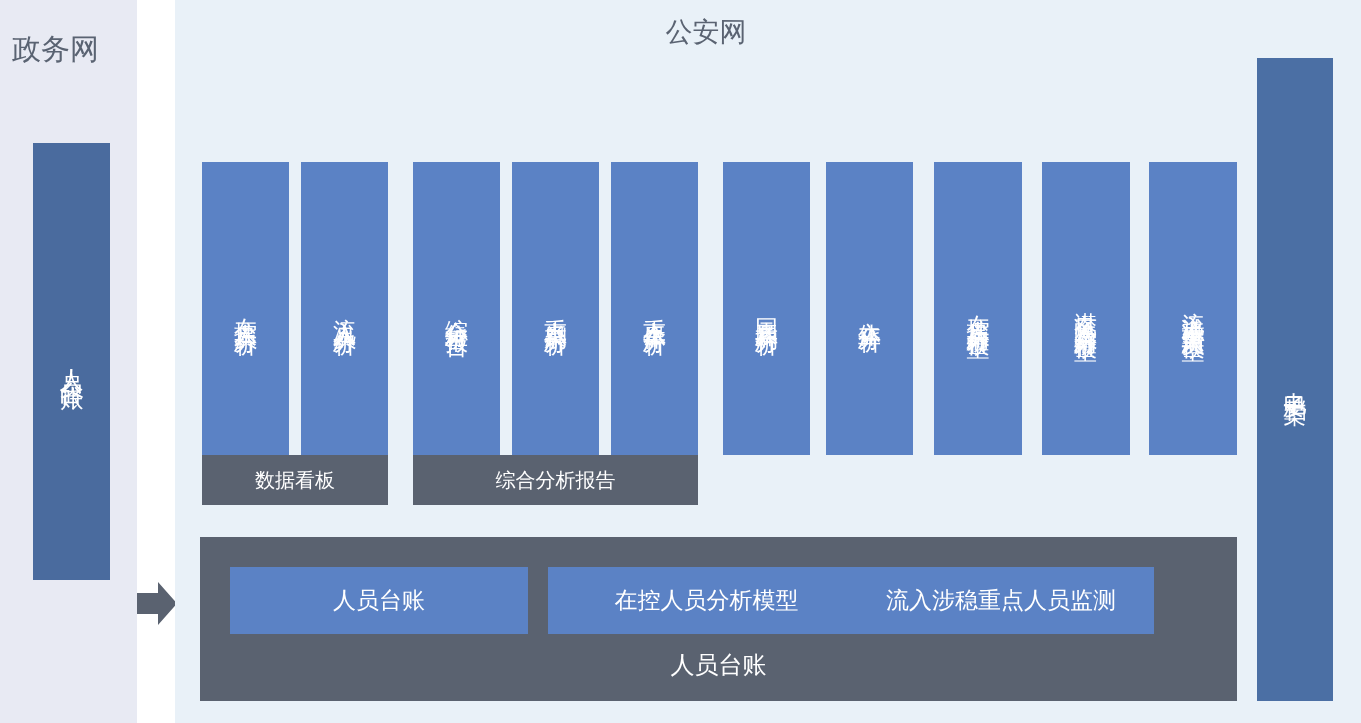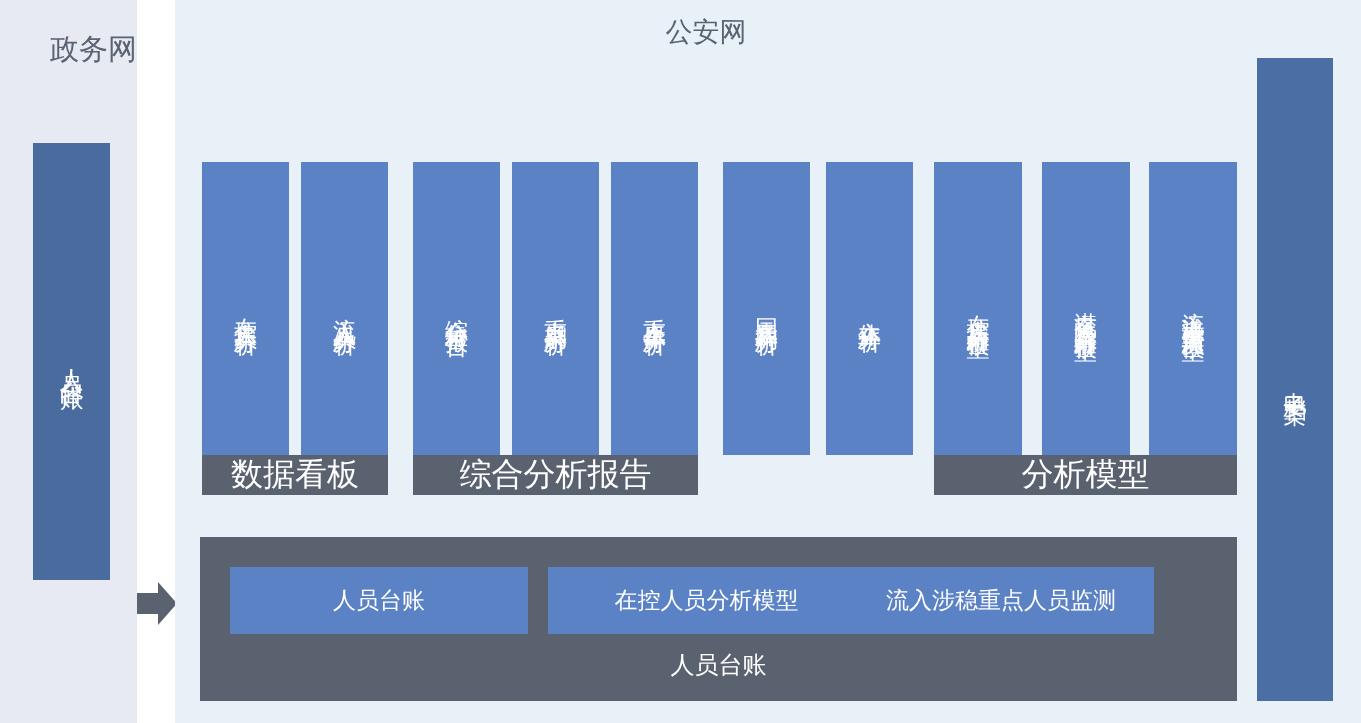--- a/index.html
+++ b/index.html
@@ -22,22 +22,22 @@
     overflow: hidden;
   }
   .stage { position: relative; width: 1361px; height: 723px; }
 
   
   .left-panel {
     position: absolute; left: 0; top: 0; width: 137px; height: 723px;
     background: var(--bg_left_panel);
   }
   .left-title {
-    position: absolute; left: 0; top: 30px; width: 100%;
-    text-align: right; font-size: 29px; color: var(--title_text);
+    position: absolute; left: 12px; top: 30px; width: 100%;
+    text-align: left; font-size: 29px; color: var(--title_text);
   }
   .left-bar {
     position: absolute; left: 33px; top: 143px; width: 77px; height: 437px;
     background: var(--side_bar_left);
   }
 
   
   .arrow {
     position: absolute; left: 137px; top: 582px; width: 40px; height: 43px;
   }
@@ -75,23 +75,23 @@
   .group.g4 .bars .v-bar { width: 88px; }
   .left-bar, .right-bar { background: var(--side_bar_left); }
   .right-bar { background: var(--side_bar_right); }
   .v-text {
     writing-mode: vertical-rl; text-orientation: upright;
     color: var(--white_text); font-size: 23px; letter-spacing: 3px;
     line-height: 1;
   }
   .left-bar .v-text { font-size: 24px; letter-spacing: 6px; }
   .group-footer {
-    height: 40px; background: var(--dark_slate);
-    display: flex; align-items: center; justify-content: center;
-    color: var(--white_text); font-size: 32px;
+    height: 50px; background: var(--dark_slate);
+    display: flex; align-items: center; justify-content: center;
+    color: var(--white_text); font-size: 20px;
   }
 
   
   .bottom-panel {
     position: absolute; left: 25px; top: 537px; width: 1037px; height: 164px;
     background: var(--dark_slate);
   }
   .panel-btn {
     position: absolute; top: 30px; height: 67px;
     background: var(--bar_blue);
@@ -175,21 +175,20 @@
         <div class="v-bar">
           <span class="v-text">在控人员分析模型</span>
         </div>
         <div class="v-bar">
           <span class="v-text">潜在风险人员分析模型</span>
         </div>
         <div class="v-bar">
           <span class="v-text">流入涉稳重点人员模型</span>
         </div>
       </div>
-      <div class="group-footer">分析模型</div>
     </div>
 
     <div class="bottom-panel">
       <div class="panel-btn b1">人员台账</div>
       <div class="panel-btn b2">在控人员分析模型</div>
       <div class="panel-btn b3">流入涉稳重点人员监测</div>
       <div class="bottom-label">人员台账</div>
     </div>
 
     <div class="v-bar right-bar">

